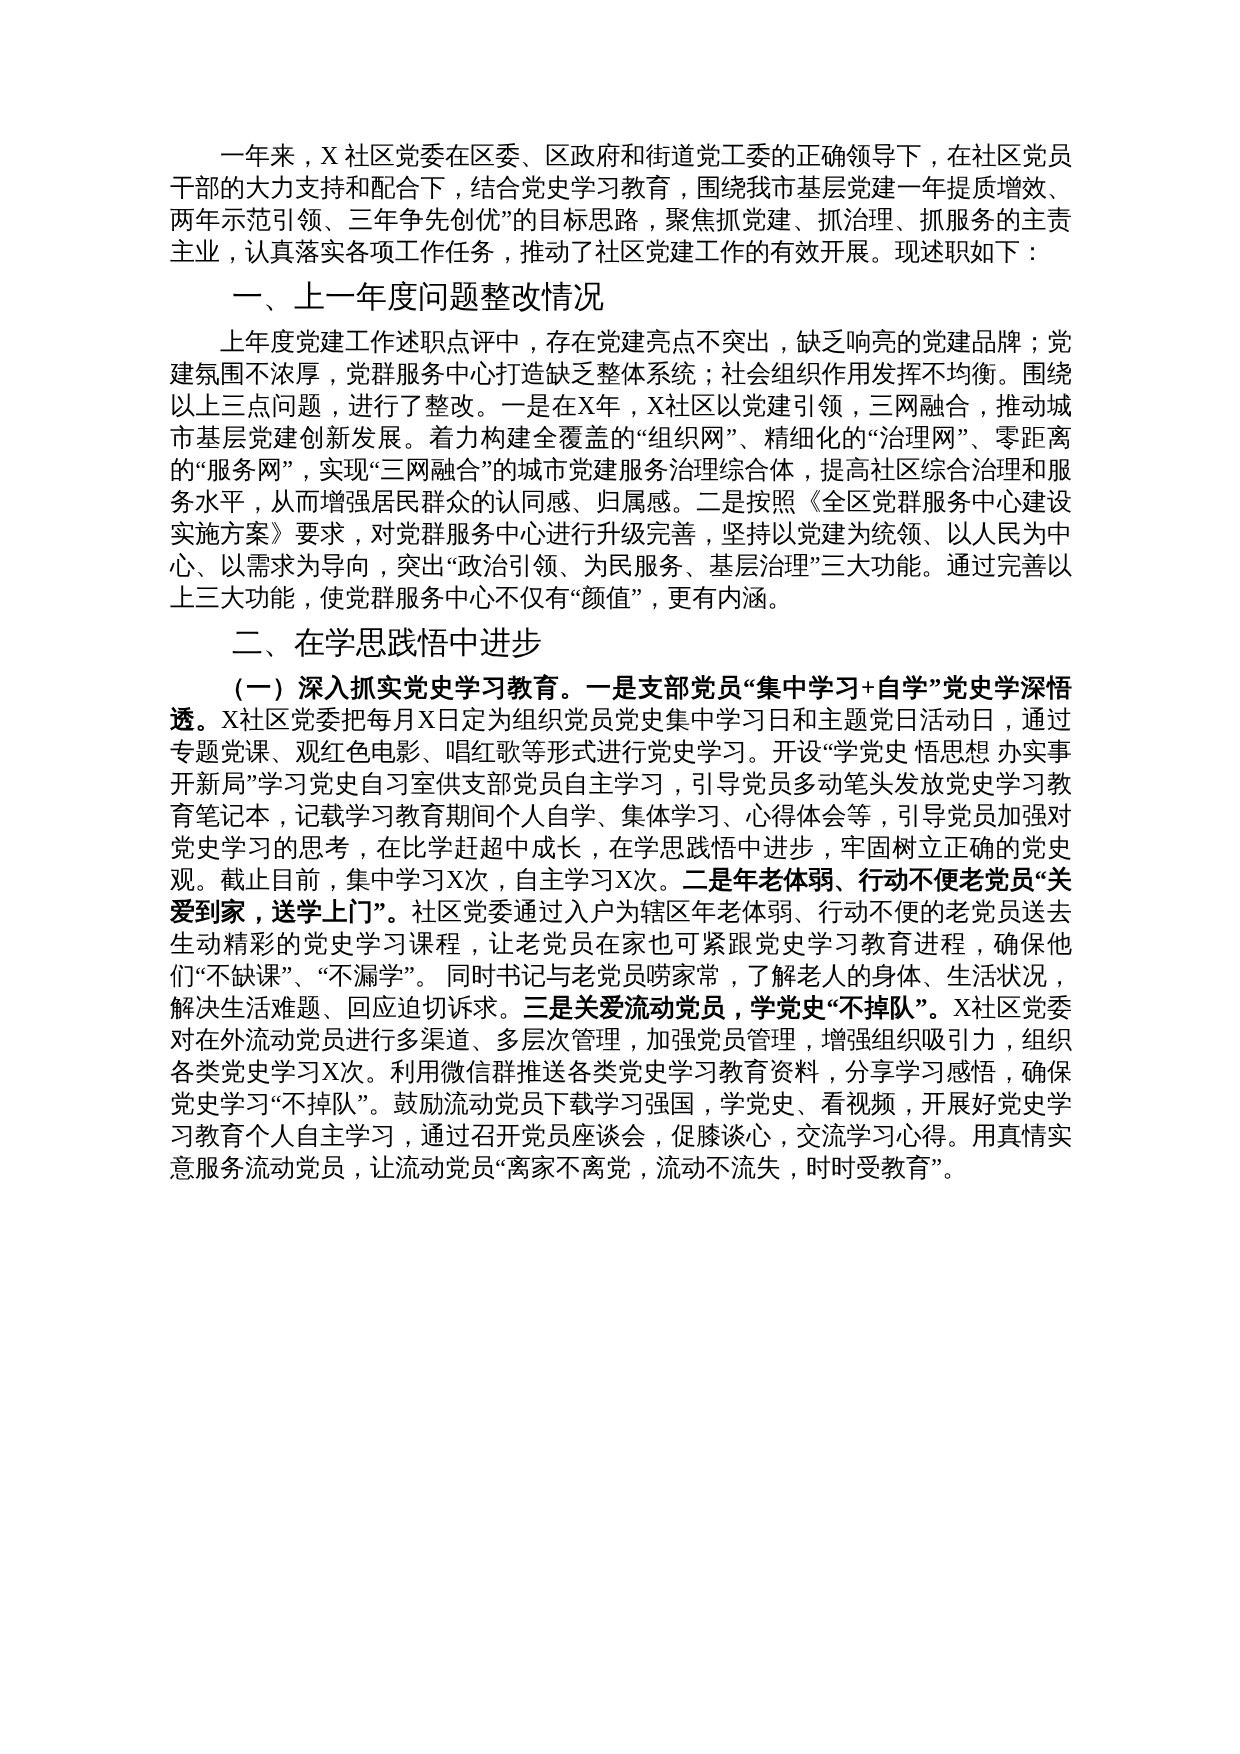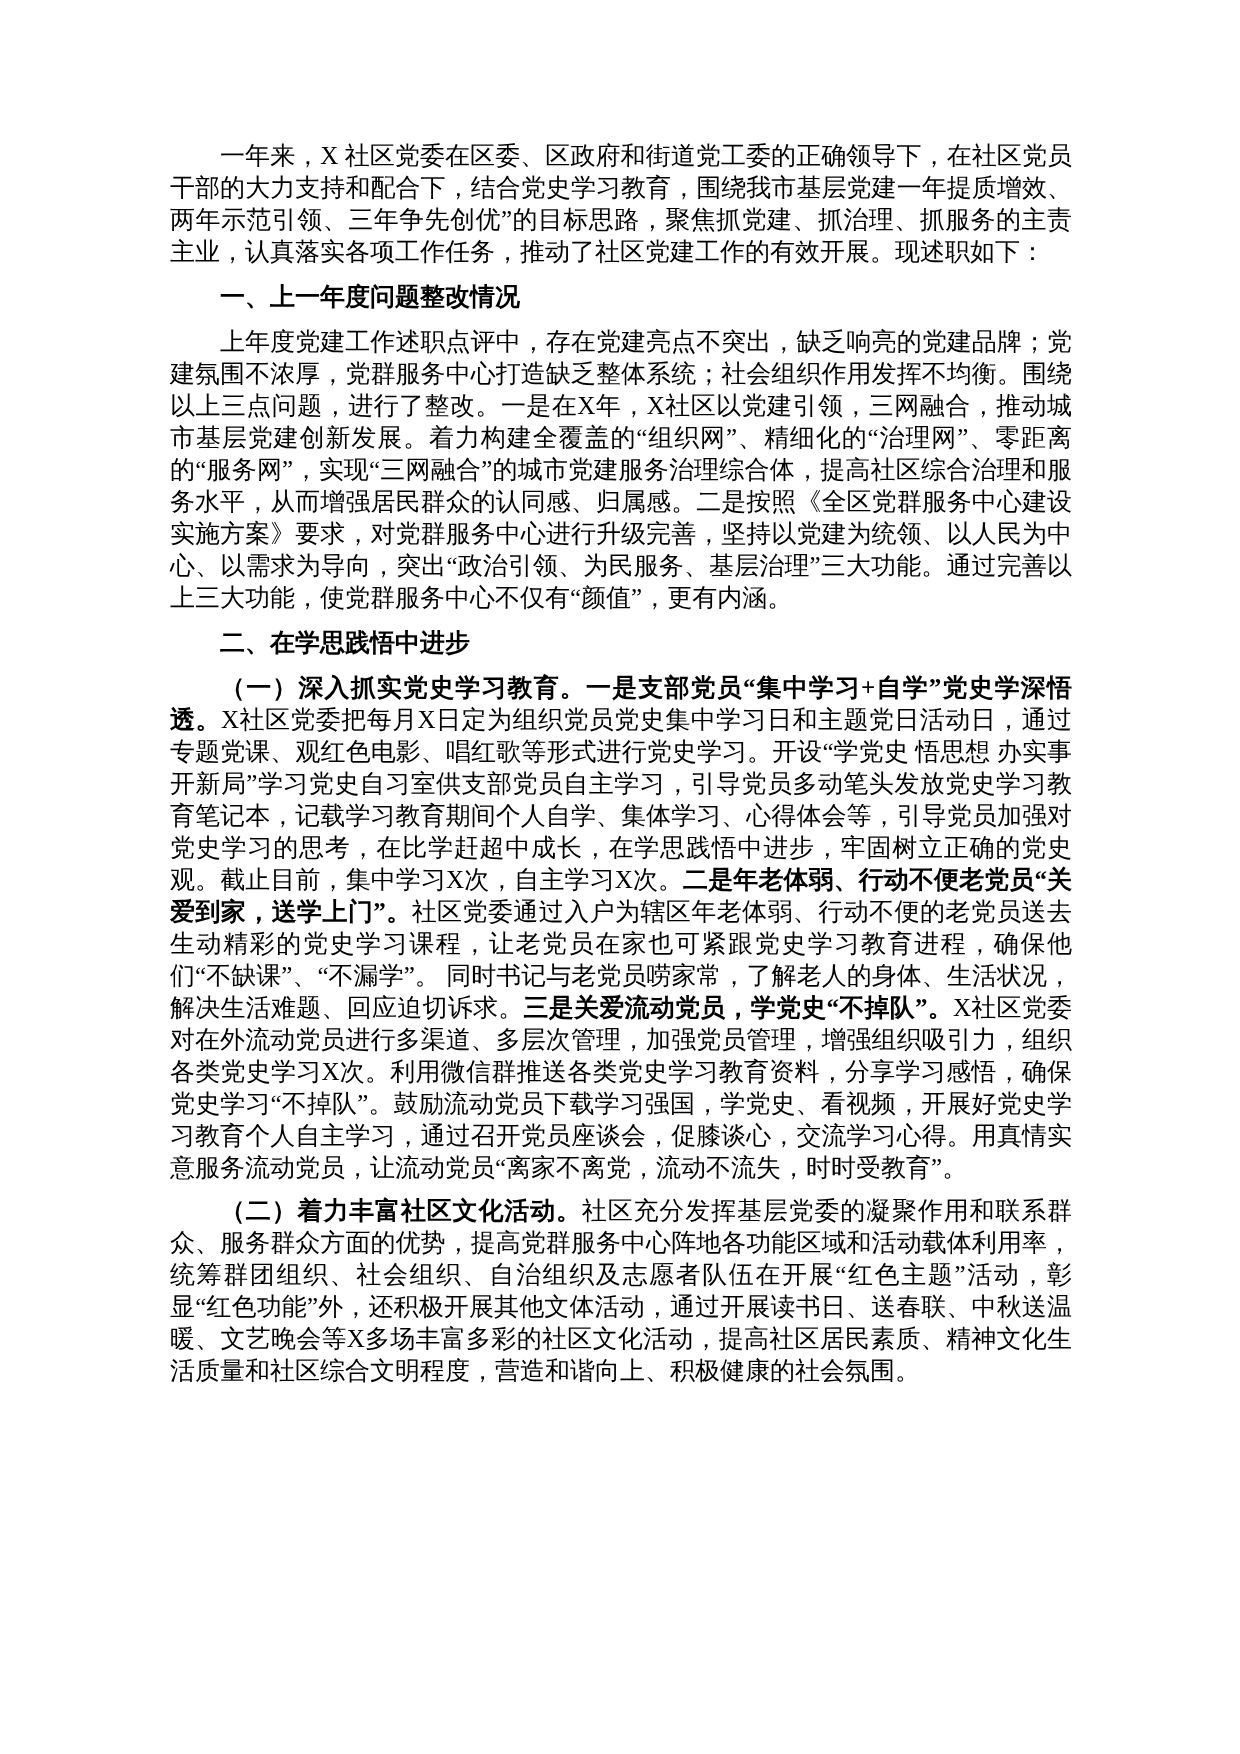--- a/index.html
+++ b/index.html
@@ -21,23 +21,23 @@
   }
   .para {
     font-size: 25px;
     line-height: 32px;
     text-align: justify;
     margin: 0 0 11px 0;
     text-indent: 2em;
     word-break: break-all;
   }
   .heading {
-    font-size: 25px;
+    font-size: 31px;
     line-height: 32px;
-    font-weight: bold;
+    font-weight: normal;
     margin: 13px 0 13px 0;
     text-indent: 2em;
   }
   .b {
     font-weight: bold;
   }
 </style>
 </head>
 <body>
 
@@ -46,15 +46,14 @@
   <p class="para"><span>一年来，X 社区党委在区委、区政府和街道党工委的正确领导下，在社区党员干部的大力支持和配合下，结合党史学习教育，围绕我市基层党建一年提质增效、两年示范引领、三年争先创优”的目标思路，聚焦抓党建、抓治理、抓服务的主责主业，认真落实各项工作任务，推动了社区党建工作的有效开展。现述职如下：</span></p>
 
   <p class="heading"><span>一、上一年度问题整改情况</span></p>
 
   <p class="para"><span>上年度党建工作述职点评中，存在党建亮点不突出，缺乏响亮的党建品牌；党建氛围不浓厚，党群服务中心打造缺乏整体系统；社会组织作用发挥不均衡。围绕以上三点问题，进行了整改。一是在X年，X社区以党建引领，三网融合，推动城市基层党建创新发展。着力构建全覆盖的“组织网”、精细化的“治理网”、零距离的“服务网”，实现“三网融合”的城市党建服务治理综合体，提高社区综合治理和服务水平，从而增强居民群众的认同感、归属感。二是按照《全区党群服务中心建设实施方案》要求，对党群服务中心进行升级完善，坚持以党建为统领、以人民为中心、以需求为导向，突出“政治引领、为民服务、基层治理”三大功能。通过完善以上三大功能，使党群服务中心不仅有“颜值”，更有内涵。</span></p>
 
   <p class="heading"><span>二、在学思践悟中进步</span></p>
 
   <p class="para"><span class="b">（一）深入抓实党史学习教育。一是支部党员“集中学习+自学”党史学深悟透。</span><span>X社区党委把每月X日定为组织党员党史集中学习日和主题党日活动日，通过专题党课、观红色电影、唱红歌等形式进行党史学习。开设“学党史 悟思想 办实事 开新局”学习党史自习室供支部党员自主学习，引导党员多动笔头发放党史学习教育笔记本，记载学习教育期间个人自学、集体学习、心得体会等，引导党员加强对党史学习的思考，在比学赶超中成长，在学思践悟中进步，牢固树立正确的党史观。截止目前，集中学习X次，自主学习X次。</span><span class="b">二是年老体弱、行动不便老党员“关爱到家，送学上门”。</span><span>社区党委通过入户为辖区年老体弱、行动不便的老党员送去生动精彩的党史学习课程，让老党员在家也可紧跟党史学习教育进程，确保他们“不缺课”、“不漏学”。 同时书记与老党员唠家常，了解老人的身体、生活状况，解决生活难题、回应迫切诉求。</span><span class="b">三是关爱流动党员，学党史“不掉队”。</span><span>X社区党委对在外流动党员进行多渠道、多层次管理，加强党员管理，增强组织吸引力，组织各类党史学习X次。利用微信群推送各类党史学习教育资料，分享学习感悟，确保党史学习“不掉队”。鼓励流动党员下载学习强国，学党史、看视频，开展好党史学习教育个人自主学习，通过召开党员座谈会，促膝谈心，交流学习心得。用真情实意服务流动党员，让流动党员“离家不离党，流动不流失，时时受教育”。</span></p>
 
-  <p class="para"><span class="b">（二）着力丰富社区文化活动。</span><span>社区充分发挥基层党委的凝聚作用和联系群众、服务群众方面的优势，提高党群服务中心阵地各功能区域和活动载体利用率，统筹群团组织、社会组织、自治组织及志愿者队伍在开展“红色主题”活动，彰显“红色功能”外，还积极开展其他文体活动，通过开展读书日、送春联、中秋送温暖、文艺晚会等X多场丰富多彩的社区文化活动，提高社区居民素质、精神文化生活质量和社区综合文明程度，营造和谐向上、积极健康的社会氛围。</span></p>
 
 </div>
 
 </body></html>

